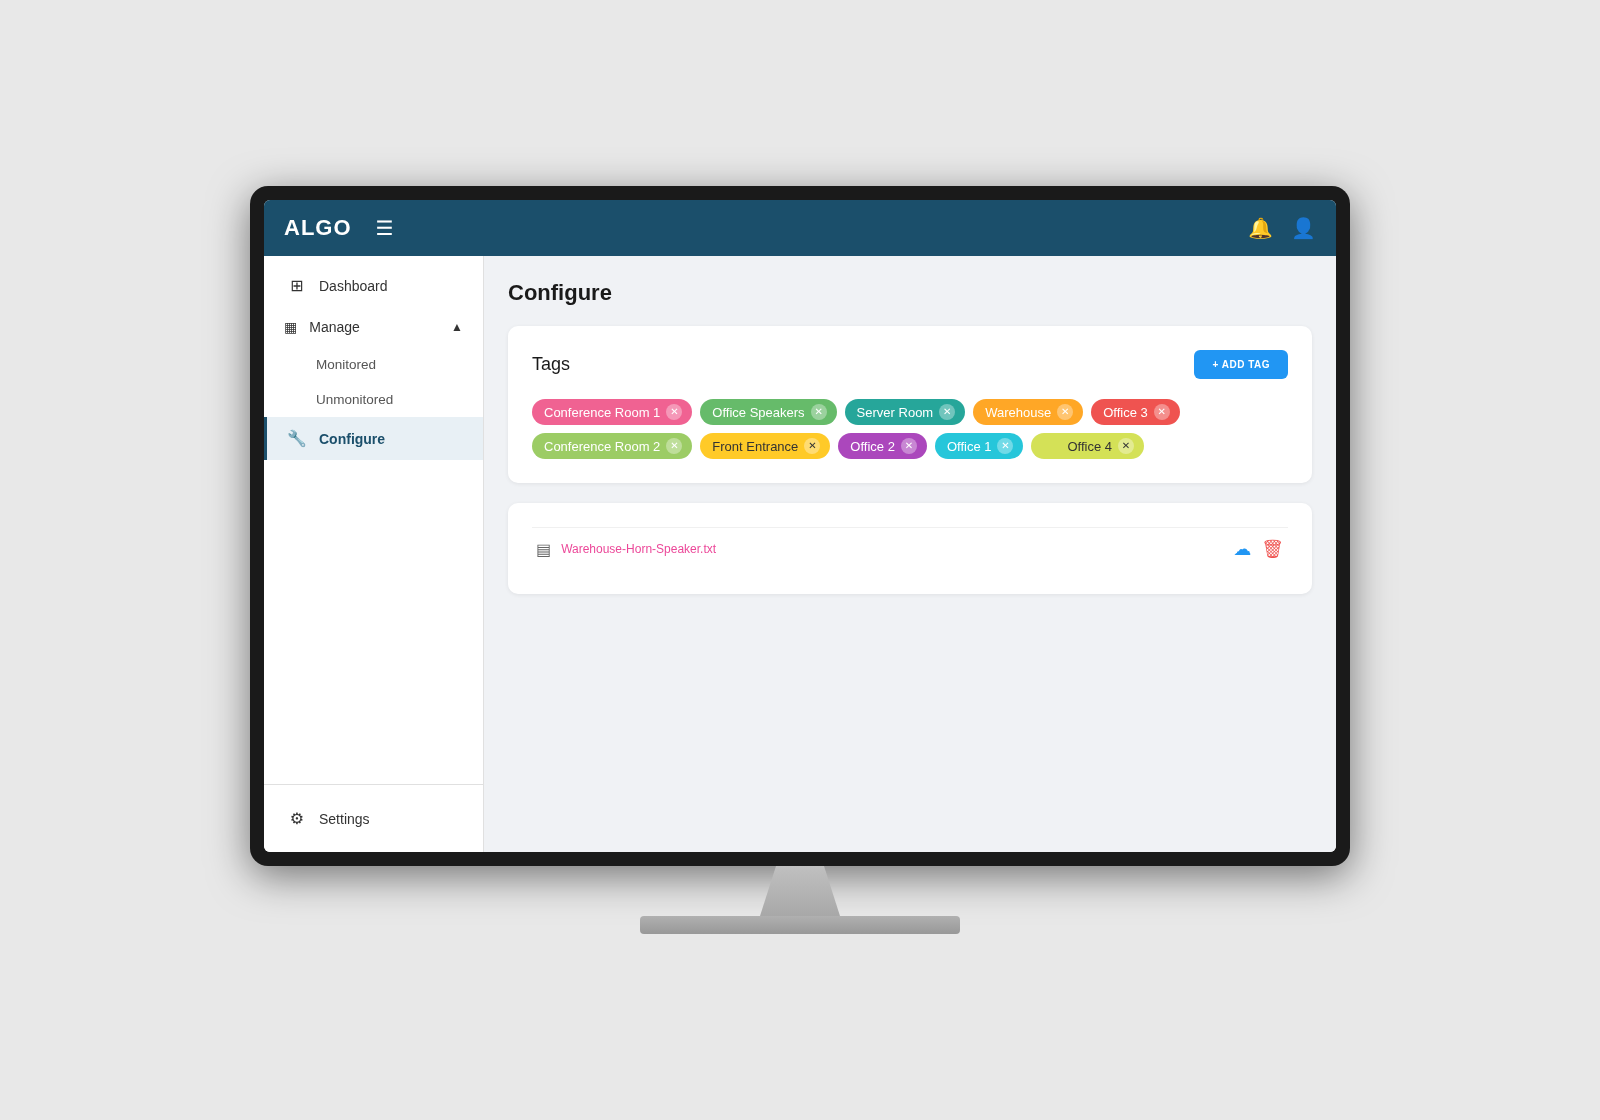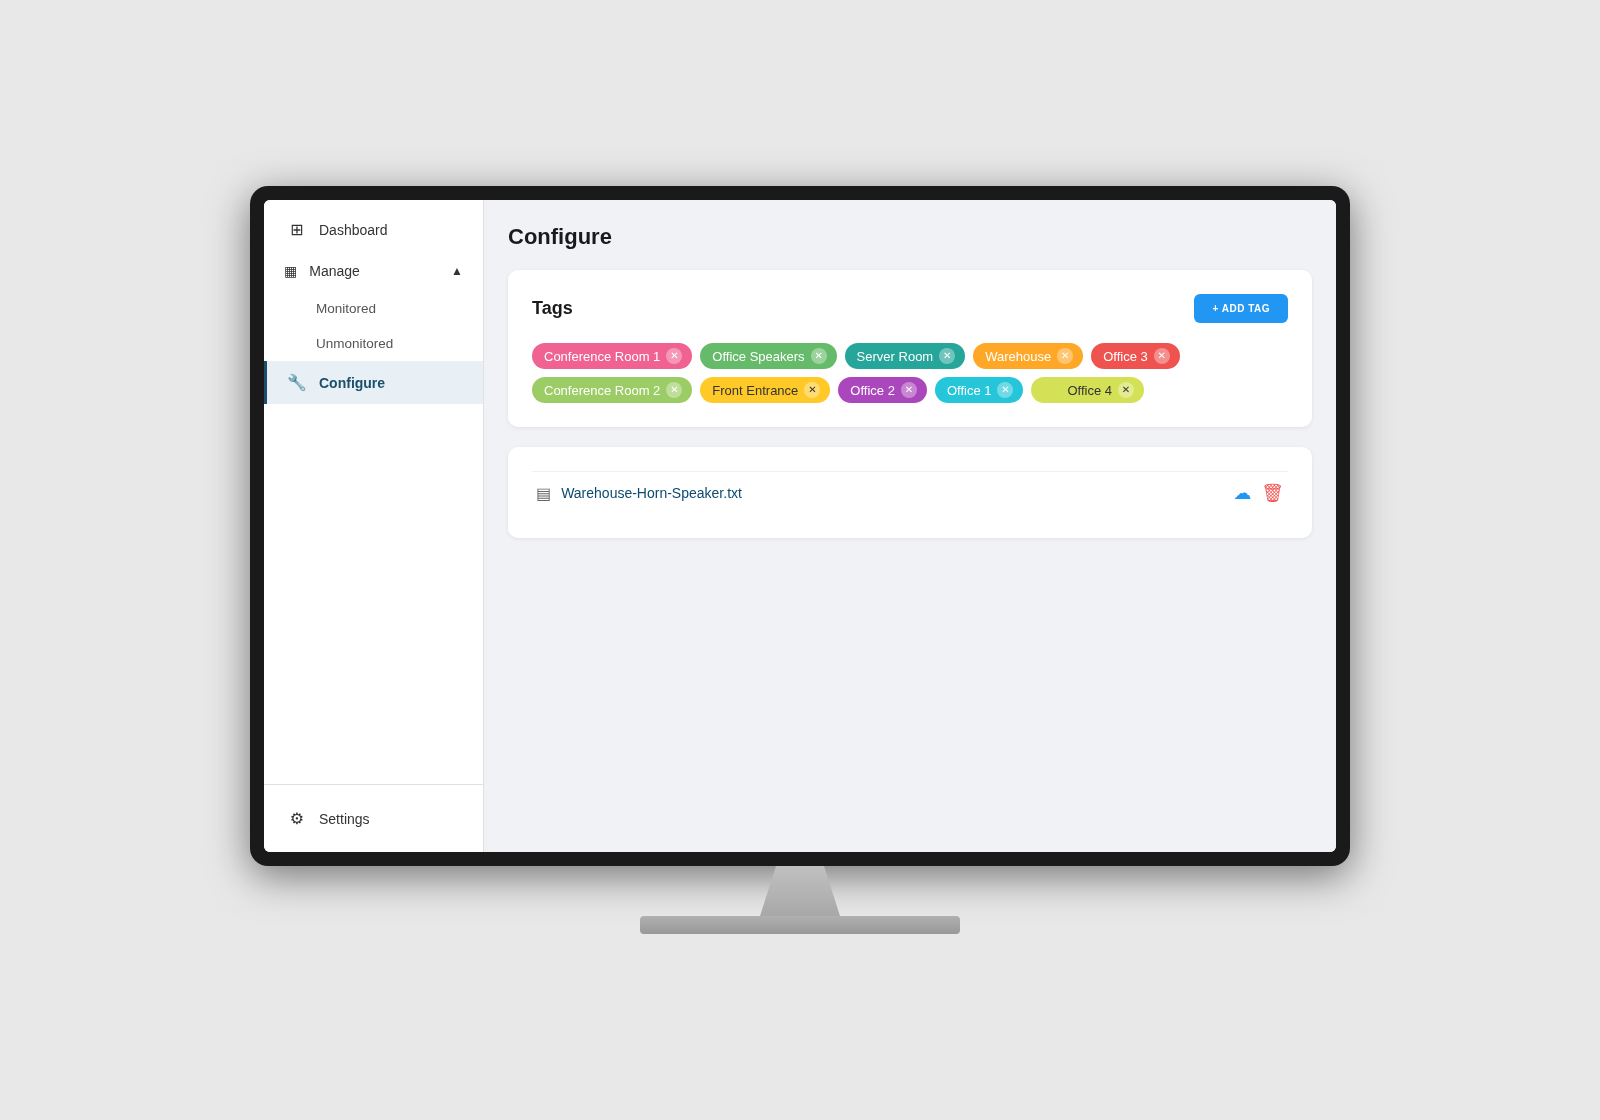--- a/index.html
+++ b/index.html
@@ -175,21 +175,21 @@
 
     .card-header {
       display: flex;
       align-items: center;
       justify-content: space-between;
       margin-bottom: 20px;
     }
 
     .card-title {
       font-size: 18px;
-      font-weight: 700;
+      font-weight: 400;
       color: #1a1a1a;
     }
 
     
     .btn-primary {
       background: #2196f3;
       color: white;
       border: none;
       border-radius: 6px;
       padding: 9px 18px;
@@ -253,22 +253,22 @@
       border-top: 1px solid #f0f0f0;
     }
 
     .file-icon {
       color: #666;
       margin-right: 10px;
       font-size: 16px;
     }
 
     .file-name {
-      font-size: 14px;
-      color: #0c4a6e;
+      font-size: 12px;
+      color: #ec4899;
       flex: 1;
     }
 
     .file-actions {
       display: flex;
       gap: 10px;
       align-items: center;
     }
 
     .file-action-btn {
@@ -300,20 +300,29 @@
       border-radius: 4px;
     }
   </style>
 </head>
 <body>
 
 <div class="monitor-wrapper">
   <div class="monitor-screen">
     <div class="monitor-inner">
 
+      <div class="topbar">
+        <span class="topbar-logo">ALGO</span>
+        <span class="topbar-menu-icon">☰</span>
+        <div class="topbar-spacer"></div>
+        <div class="topbar-icons">
+          <span class="topbar-icon">🔔</span>
+          <span class="topbar-icon">👤</span>
+        </div>
+      </div>
 
       <div class="main-layout">
 
         <div class="sidebar">
           <div class="sidebar-nav">
 
             <div class="sidebar-item">
               <span class="item-icon">⊞</span>
               <span>Dashboard</span>
             </div>

